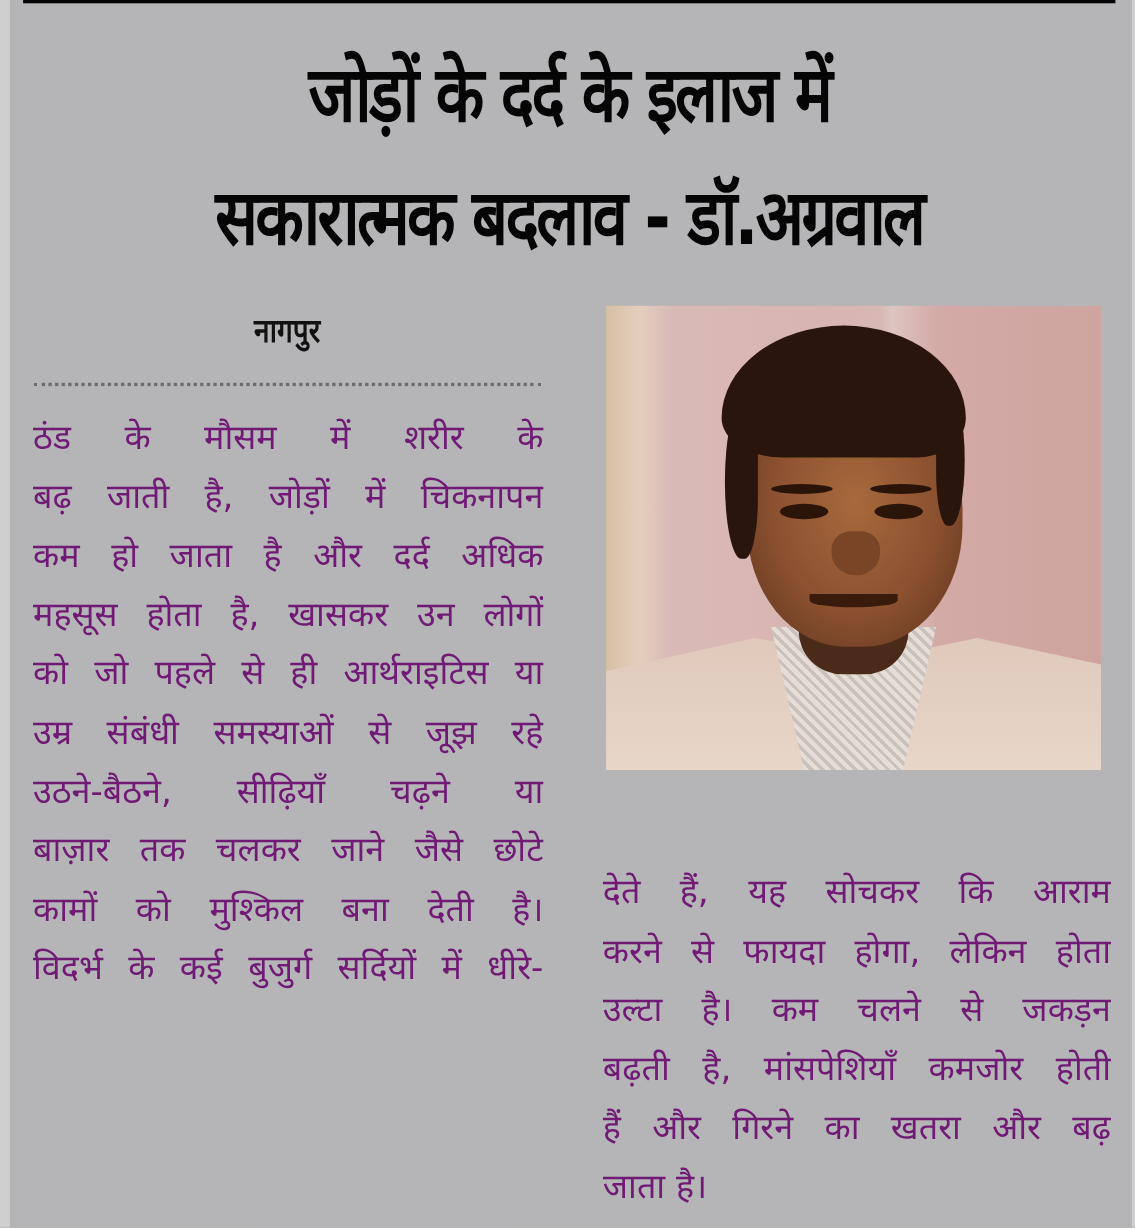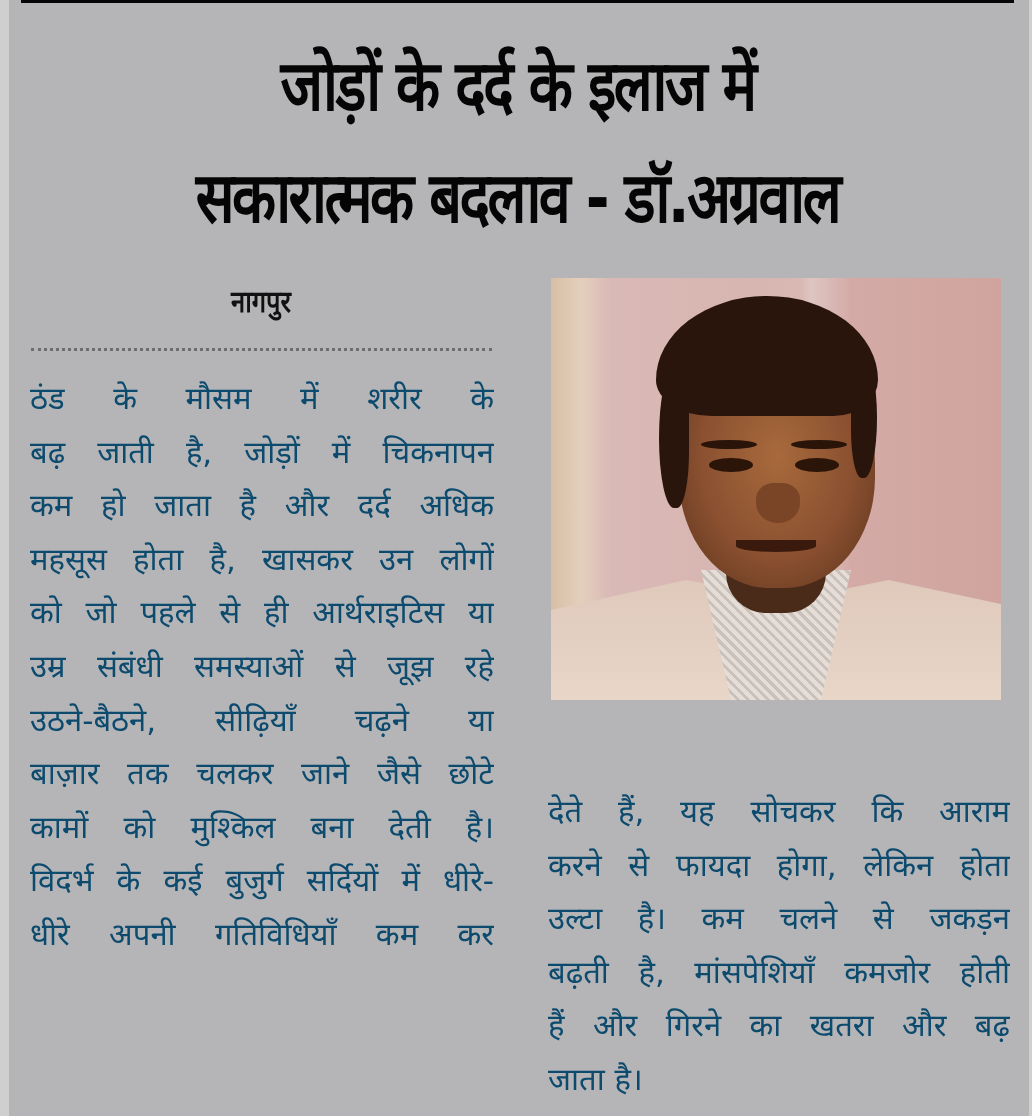--- a/index.html
+++ b/index.html
@@ -67,21 +67,21 @@
       position: absolute;
       left: 31px; top: 348px;
       width: 461px; height: 0;
       border-top: 3px dotted #6d6d6f;
     }
     .col {
       position: absolute;
       font-family: "DejaVu Sans", sans-serif;
       font-size: 31px;
       line-height: 53.6px;
-      color: #0c4a6e;
+      color: #701a75;
       text-align: justify;
       text-align-last: justify;
     }
     .col .ln {
       display: block;
       white-space: nowrap;
       overflow: hidden;
     }
     .col .ln.last {
       text-align-last: left;
@@ -202,21 +202,20 @@
   <span class="ln">ठंड के मौसम में शरीर के</span>
   <span class="ln">बढ़ जाती है, जोड़ों में चिकनापन</span>
   <span class="ln">कम हो जाता है और दर्द अधिक</span>
   <span class="ln">महसूस होता है, खासकर उन लोगों</span>
   <span class="ln">को जो पहले से ही आर्थराइटिस या</span>
   <span class="ln">उम्र संबंधी समस्याओं से जूझ रहे</span>
   <span class="ln">उठने-बैठने, सीढ़ियाँ चढ़ने या</span>
   <span class="ln">बाज़ार तक चलकर जाने जैसे छोटे</span>
   <span class="ln">कामों को मुश्किल बना देती है।</span>
   <span class="ln">विदर्भ के कई बुजुर्ग सर्दियों में धीरे-</span>
-  <span class="ln">धीरे अपनी गतिविधियाँ कम कर</span>
 </div>
 
 <div class="photo" aria-label="portrait of Dr. Agrawal">
   <div class="coat"></div>
   <div class="shirt"></div>
   <div class="neck"></div>
   <div class="face"></div>
   <div class="hair"></div>
   <div class="hair-side-l"></div>
   <div class="hair-side-r"></div>

